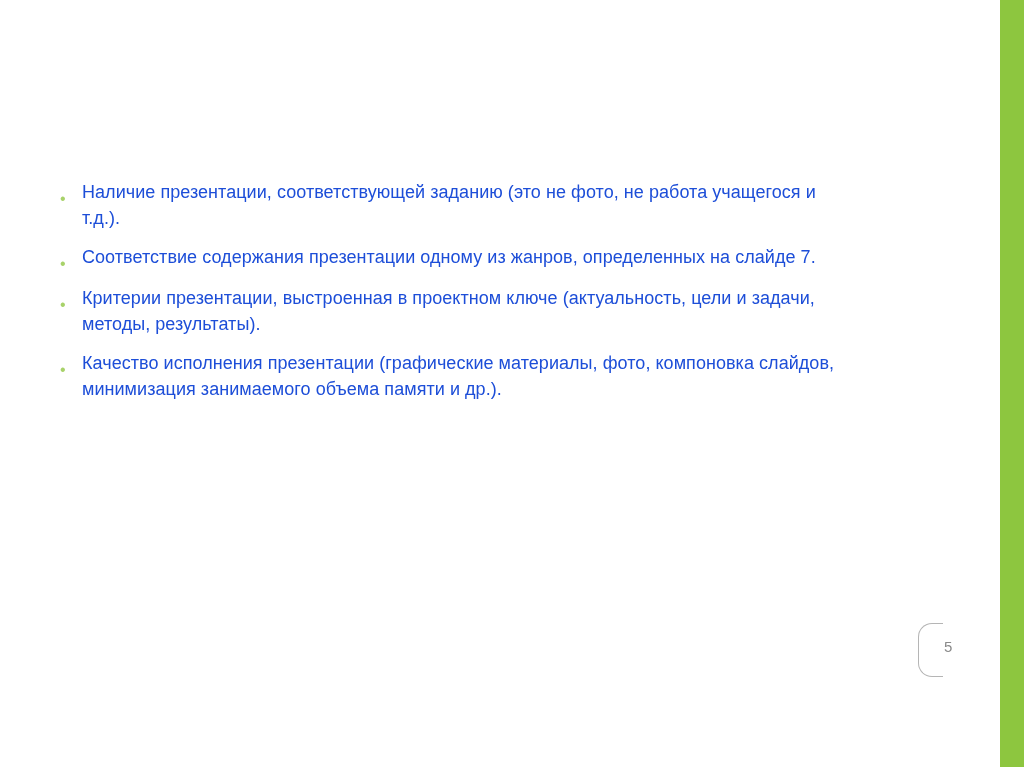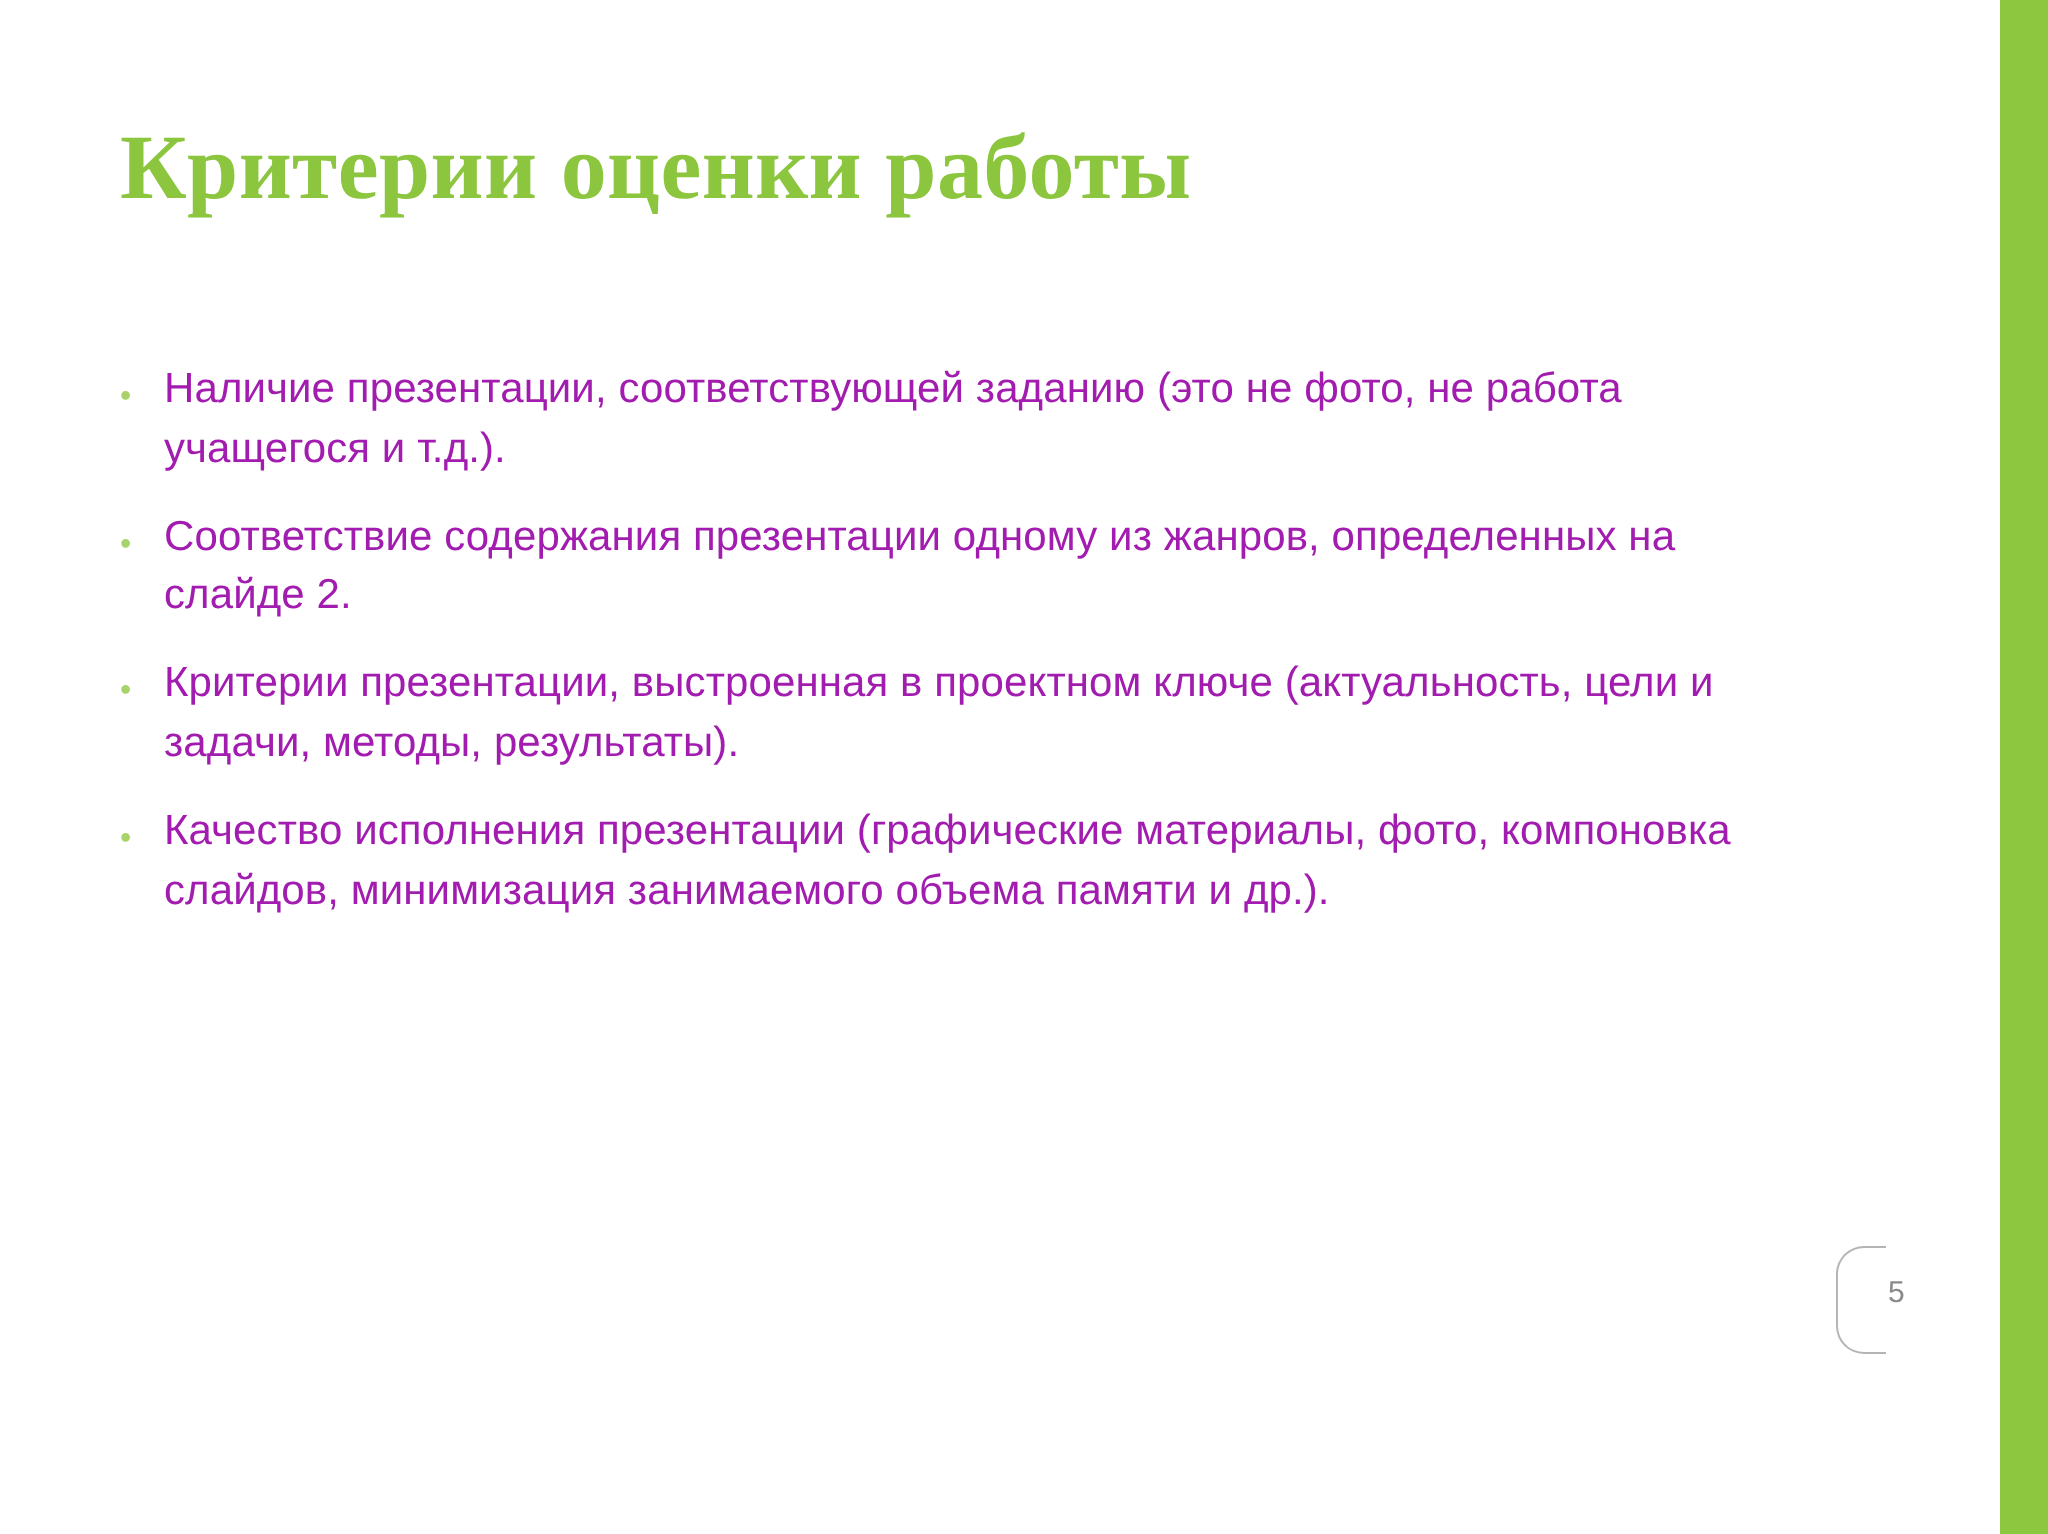--- a/index.html
+++ b/index.html
@@ -67,23 +67,23 @@
     width: 22px;
     padding-top: 11px;
     color: #a8d26a;
     font-size: 16px;
     line-height: 1;
     text-align: left;
   }
   .bullet-text {
     flex: 1 1 auto;
     font-family: "Liberation Sans", sans-serif;
-    font-size: 21px;
+    font-size: 18px;
     line-height: 1.42;
-    color: #a21caf;
+    color: #1d4ed8;
     letter-spacing: 0.05px;
   }
   .bullet-text.narrow {
     max-width: 740px;
   }
   
   .page-num-wrap {
     position: absolute;
     right: 44px;
     bottom: 92px;
@@ -111,32 +111,31 @@
   }
 </style>
 </head>
 <body>
 
 <div class="slide">
 
   <div class="right-bar"></div>
   <div class="right-bar-inner"></div>
 
-  <div class="title">Критерии оценки работы</div>
 
   <div class="bullets">
 
     <div class="bullet-item">
       <span class="bullet-dot">•</span>
       <span class="bullet-text narrow">Наличие презентации, соответствующей заданию (это не фото, не работа учащегося и т.д.).</span>
     </div>
 
     <div class="bullet-item">
       <span class="bullet-dot">•</span>
-      <span class="bullet-text">Соответствие содержания презентации одному из жанров, определенных на слайде 2.</span>
+      <span class="bullet-text">Соответствие содержания презентации одному из жанров, определенных на слайде 7.</span>
     </div>
 
     <div class="bullet-item">
       <span class="bullet-dot">•</span>
       <span class="bullet-text">Критерии презентации, выстроенная в проектном ключе (актуальность, цели и задачи, методы, результаты).</span>
     </div>
 
     <div class="bullet-item">
       <span class="bullet-dot">•</span>
       <span class="bullet-text">Качество исполнения презентации (графические материалы, фото,  компоновка слайдов, минимизация занимаемого объема памяти и др.).</span>

